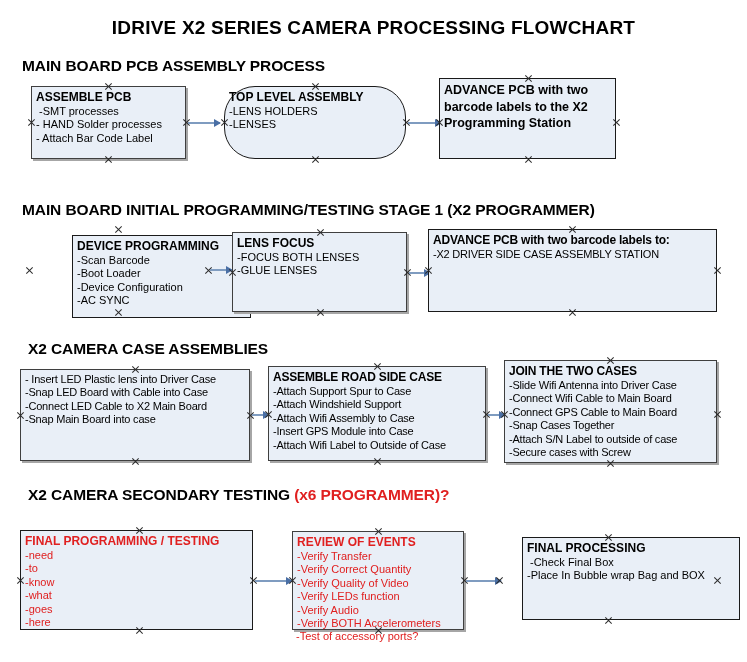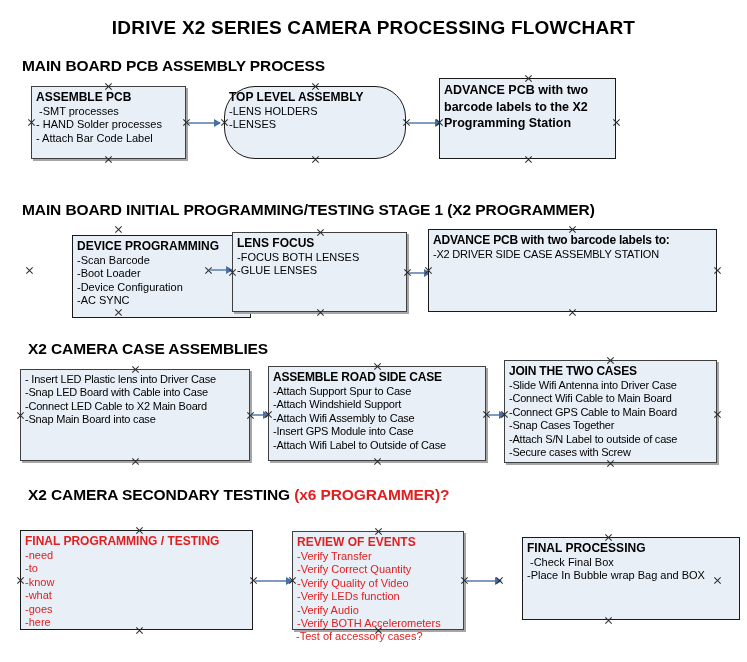--- a/index.html
+++ b/index.html
@@ -289,21 +289,21 @@
 
   <div class="proc-box" style="left:292px; top:531px; width:172px; height:99px;">
     <div class="box-title red">REVIEW OF EVENTS</div>
     <div class="box-line red">-Verify Transfer</div>
     <div class="box-line red">-Verify Correct Quantity</div>
     <div class="box-line red">-Verify Quality of Video</div>
     <div class="box-line red">-Verify LEDs function</div>
     <div class="box-line red">-Verify Audio</div>
     <div class="box-line red">-Verify BOTH Accelerometers</div>
   </div>
-  <div class="overflow-line" style="left:296px; top:630px;">-Test of accessory cases?</div>
+  <div class="overflow-line" style="left:296px; top:630px;">-Test of accessory ports?</div>
   <div class="handle" style="left:378px; top:531px;"></div>
   <div class="handle" style="left:378px; top:630px;"></div>
   <div class="handle" style="left:292px; top:580px;"></div>
   <div class="handle" style="left:464px; top:580px;"></div>
 
   <div class="connector" style="left:466px; top:580px; width:35px;">
     <span class="arrowhead"></span>
   </div>
 
   <div class="proc-box thin-border" style="left:499px; top:537px; width:218px; height:83px;margin-left:23px;">

